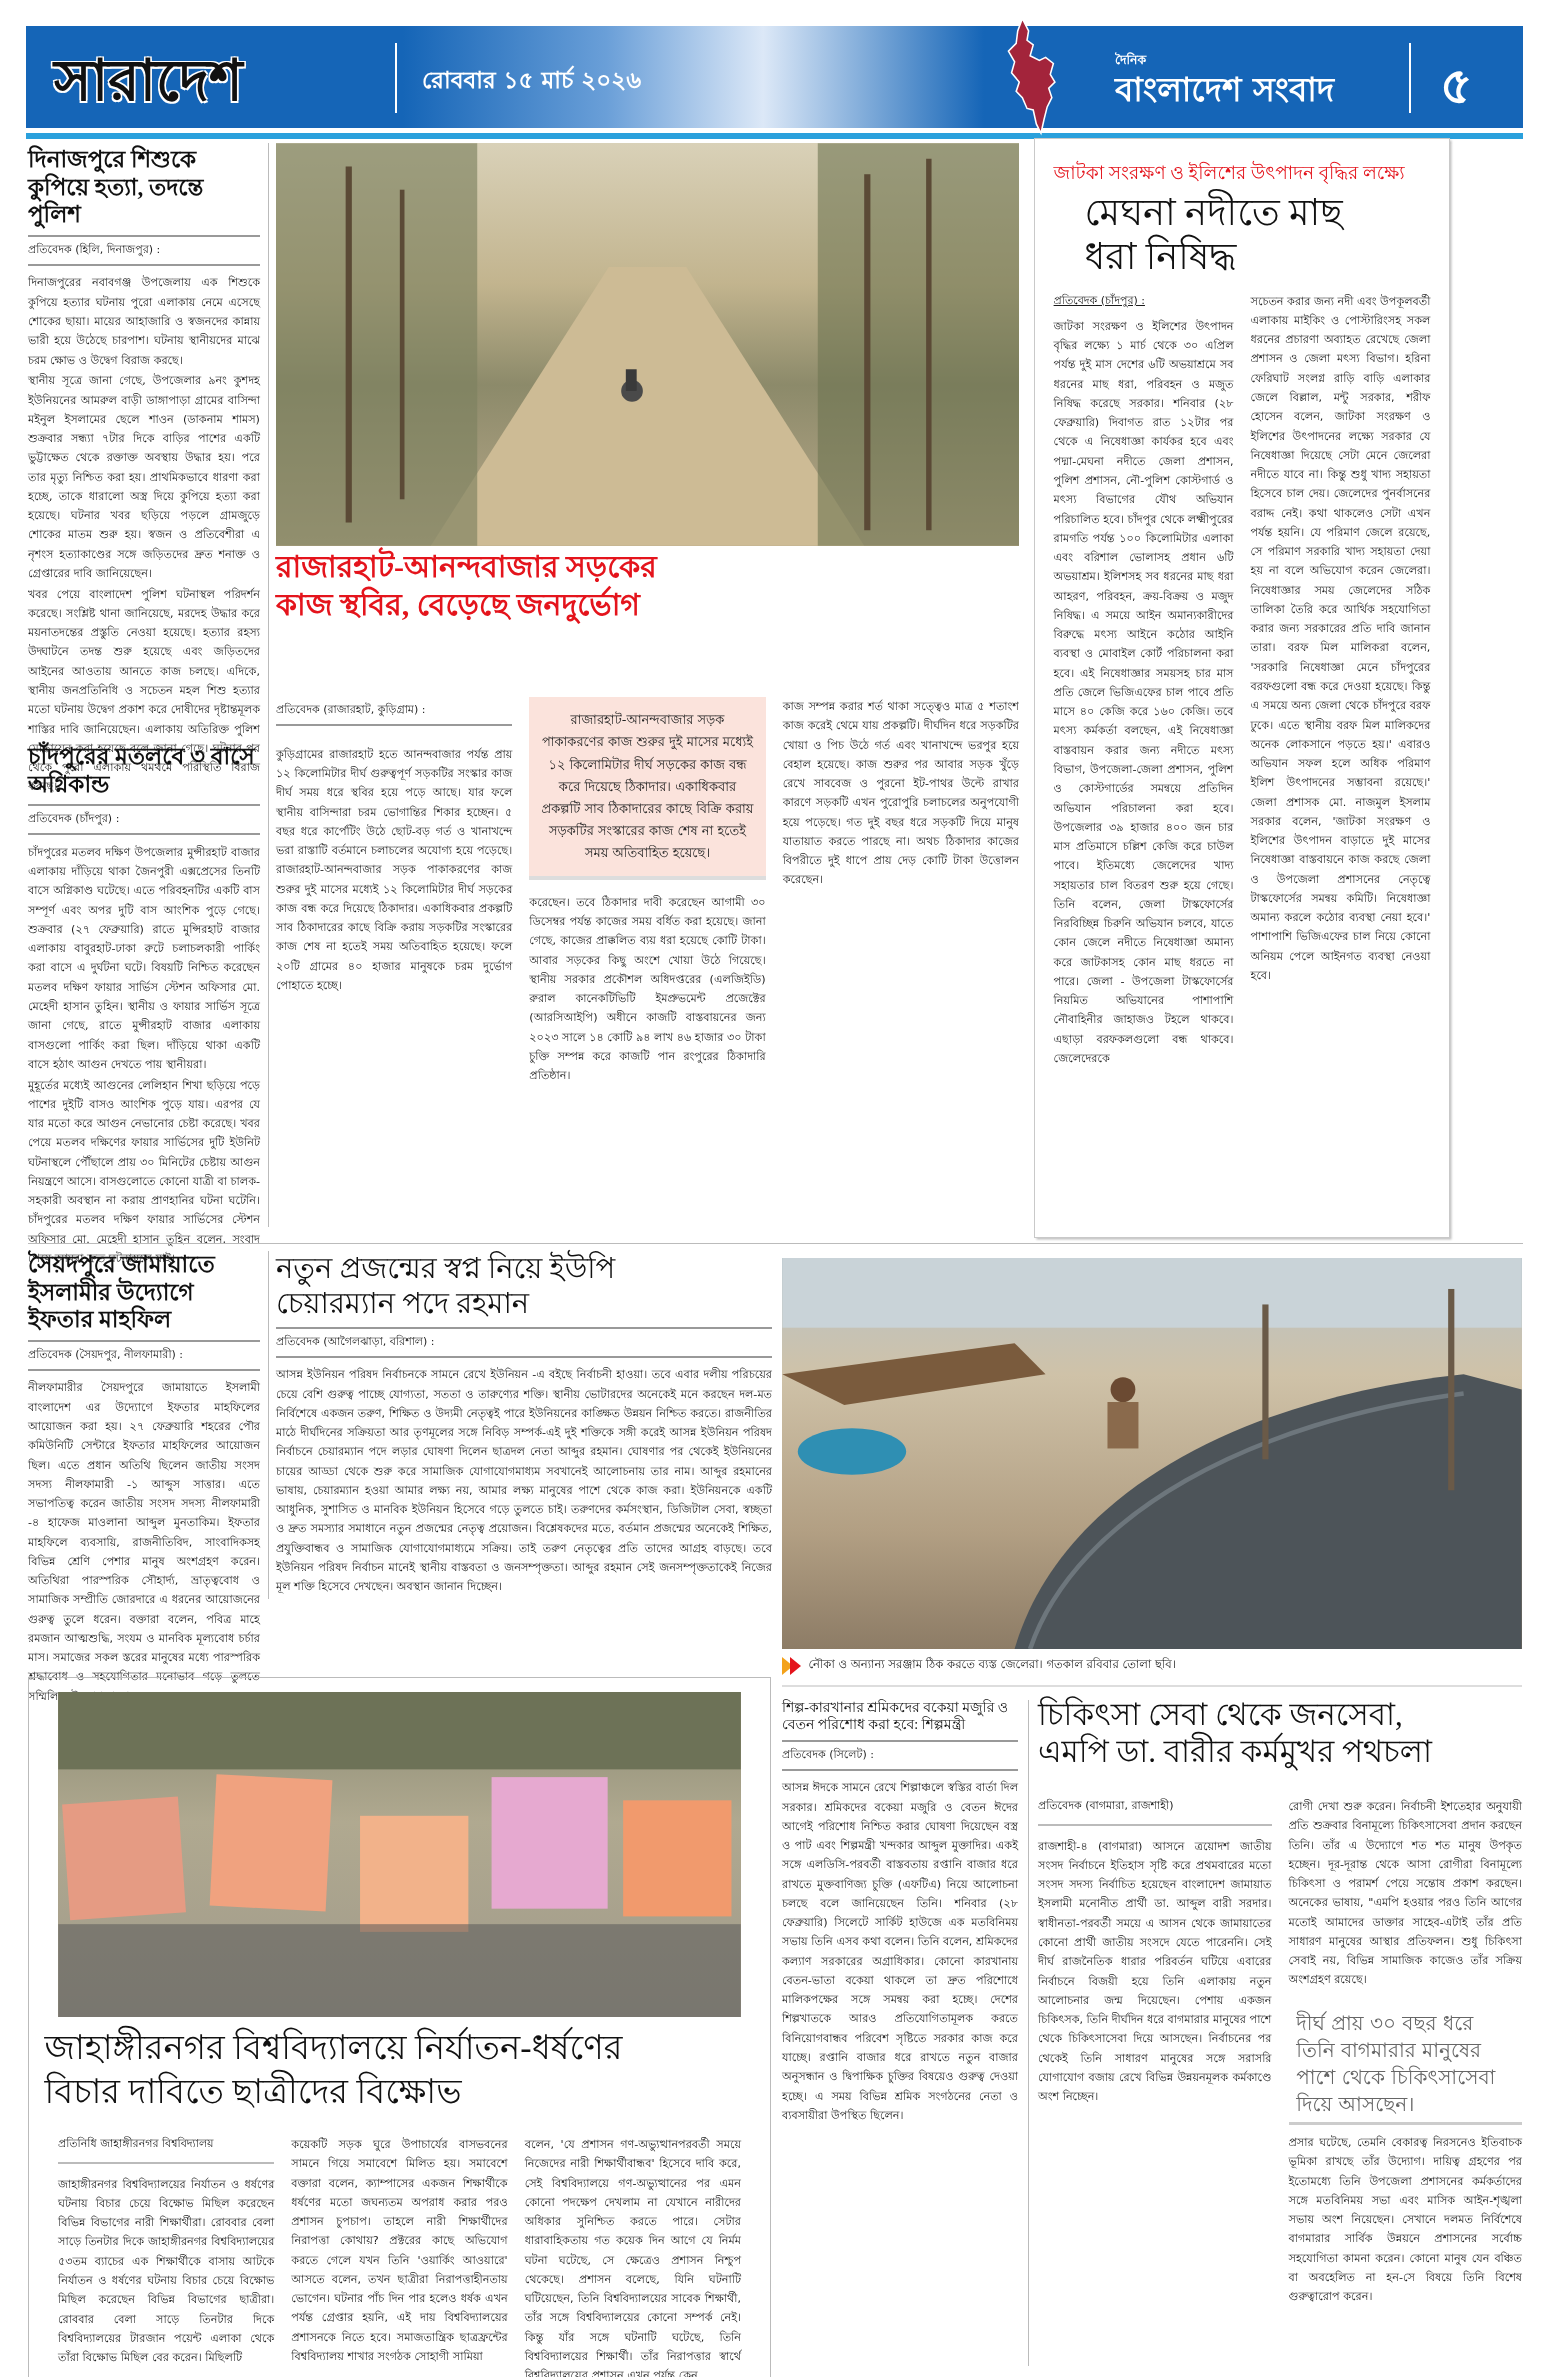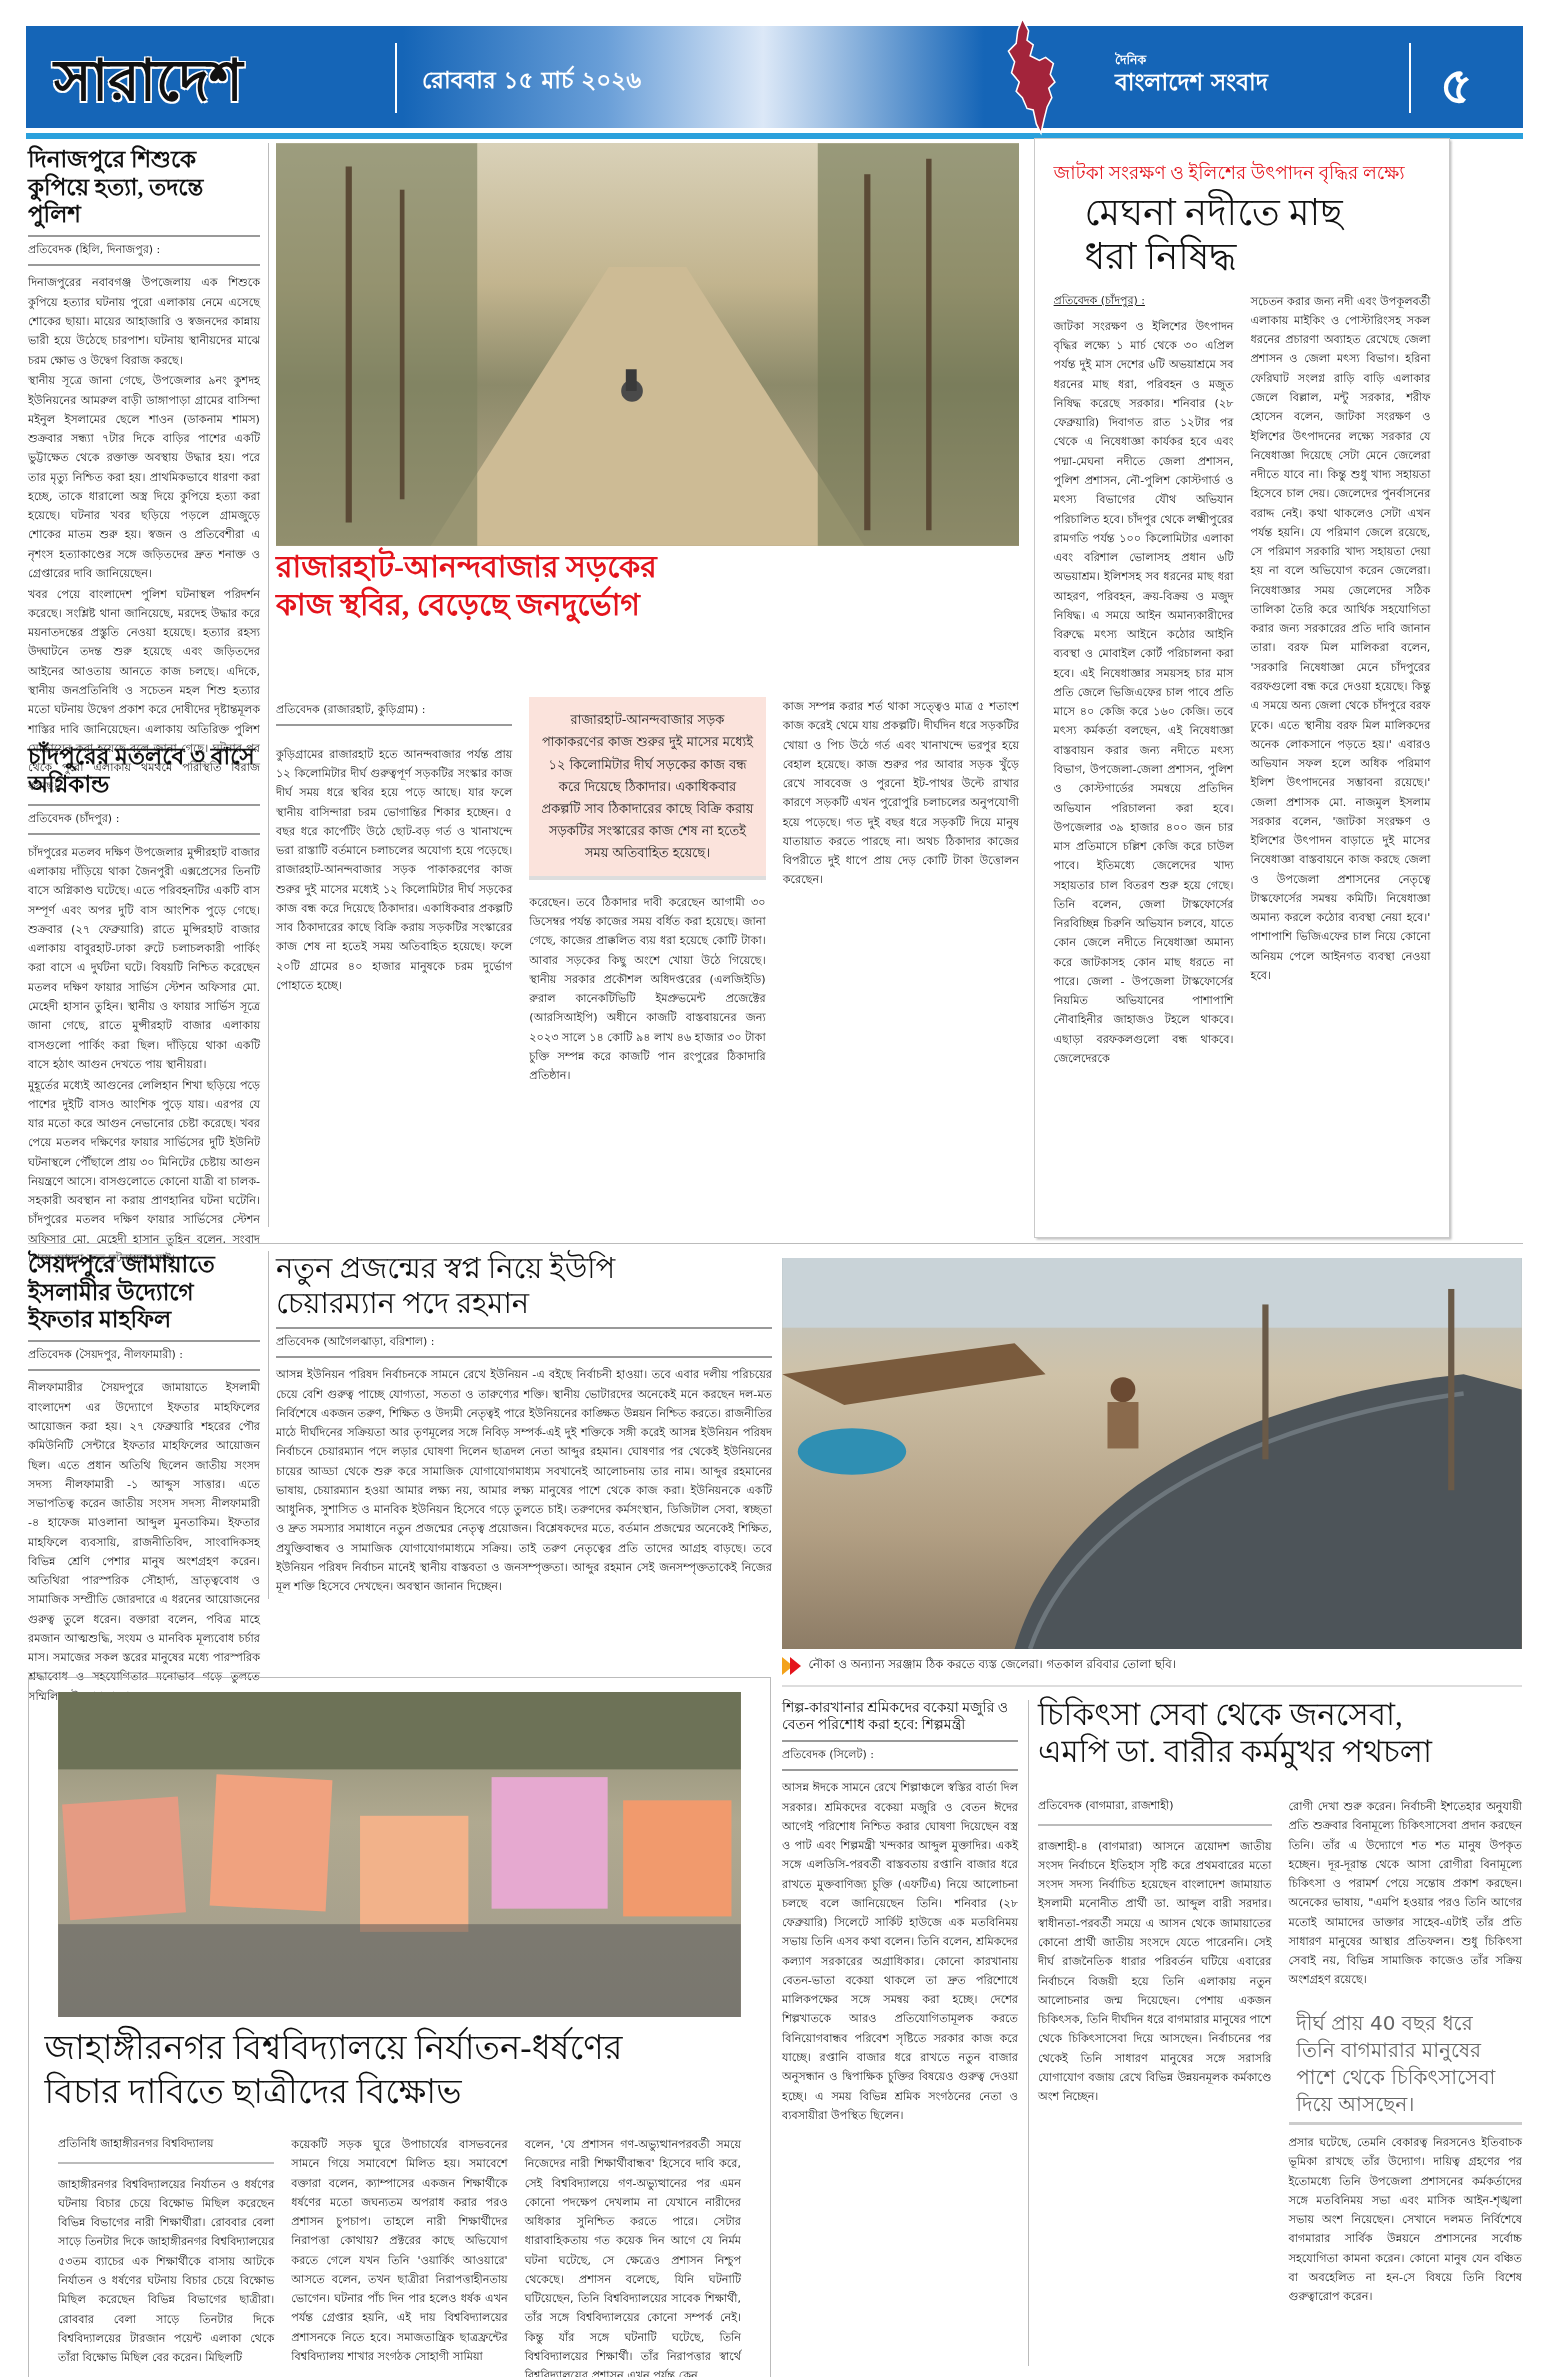--- a/index.html
+++ b/index.html
@@ -9,21 +9,21 @@
   
   .mast{left:26px;top:26px;width:1497px;height:102px;background:#1565b7}
   .mast-grad{left:403px;top:26px;width:581px;height:102px;background:linear-gradient(90deg,#1565b7 0%,#6a9fd8 35%,#dce8f7 62%,#1565b7 100%)}
   .mast-under{left:26px;top:129px;width:1497px;height:4.6px;background:#fff}
   .mast-band{left:26px;top:133px;width:1497px;height:6.2px;background:#2aa0dc}
   .section-title{left:54px;top:37px;font-family:"DejaVu Serif",serif;font-weight:bold;font-size:57px;color:#111;text-shadow:1.5px 1.5px 0 #fff,-1.5px -1.5px 0 #fff,1.5px -1.5px 0 #fff,-1.5px 1.5px 0 #fff}
   .vbar{width:2.3px;height:70px;background:#fff}
   .date{left:422px;top:62px;font-size:23px;color:#fff;font-weight:bold}
   .map{left:999px;top:17px;width:70px;height:124px}
   .paper-small{left:1115px;top:51px;color:#fff;font-size:12.4px;font-weight:bold}
-  .paper-name{left:1115px;top:64px;color:#fff;font-size:23px;font-weight:bold;font-family:"DejaVu Serif",serif}
+  .paper-name{left:1115px;top:64px;color:#fff;font-size:33px;font-weight:bold;font-family:"DejaVu Serif",serif}
   .pageno{left:1440px;top:48px;color:#fff;font-size:50px;font-weight:bold}
   
   .head{font-family:Liberation Serif, serif;font-weight:bold;text-align:left;color:#111;line-height:1.2}
   .byline{font-size:11px;color:#222;padding:3.9px 0;border-top:2.3px solid #999;border-bottom:2.3px solid #999}
   .body{font-size:11.2px;line-height:1.72;text-align:justify;color:#222}
   .body p{margin-bottom:1.5px}
   .cols{display:flex;gap:17px}
   .cols>div{flex:1}
   .photo{overflow:hidden}
   .red{color:#e4141c}
@@ -203,17 +203,17 @@
   <div>চিকিৎসা সেবা থেকে জনসেবা,</div>
   <div>এমপি ডা. বারীর কর্মমুখর পথচলা</div>
 </div>
 <div class="abs cols" style="left:1038px;top:1797px;width:484px">
   <div>
     <div style="font-size:11px;padding-bottom:7.7px;border-bottom:2.3px solid #bbb;margin-bottom:11px">প্রতিবেদক (বাগমারা, রাজশাহী)</div>
     <div class="body">রাজশাহী-৪ (বাগমারা) আসনে ত্রয়োদশ জাতীয় সংসদ নির্বাচনে ইতিহাস সৃষ্টি করে প্রথমবারের মতো সংসদ সদস্য নির্বাচিত হয়েছেন বাংলাদেশ জামায়াত ইসলামী মনোনীত প্রার্থী ডা. আব্দুল বারী সরদার। স্বাধীনতা-পরবর্তী সময়ে এ আসন থেকে জামায়াতের কোনো প্রার্থী জাতীয় সংসদে যেতে পারেননি। সেই দীর্ঘ রাজনৈতিক ধারার পরিবর্তন ঘটিয়ে এবারের নির্বাচনে বিজয়ী হয়ে তিনি এলাকায় নতুন আলোচনার জন্ম দিয়েছেন। পেশায় একজন চিকিৎসক, তিনি দীর্ঘদিন ধরে বাগমারার মানুষের পাশে থেকে চিকিৎসাসেবা দিয়ে আসছেন। নির্বাচনের পর থেকেই তিনি সাধারণ মানুষের সঙ্গে সরাসরি যোগাযোগ বজায় রেখে বিভিন্ন উন্নয়নমূলক কর্মকাণ্ডে অংশ নিচ্ছেন।</div>
   </div>
   <div>
     <div class="body">রোগী দেখা শুরু করেন। নির্বাচনী ইশতেহার অনুযায়ী প্রতি শুক্রবার বিনামূল্যে চিকিৎসাসেবা প্রদান করছেন তিনি। তাঁর এ উদ্যোগে শত শত মানুষ উপকৃত হচ্ছেন। দূর-দূরান্ত থেকে আসা রোগীরা বিনামূল্যে চিকিৎসা ও পরামর্শ পেয়ে সন্তোষ প্রকাশ করছেন। অনেকের ভাষায়, "এমপি হওয়ার পরও তিনি আগের মতোই আমাদের ডাক্তার সাহেব-এটাই তাঁর প্রতি সাধারণ মানুষের আস্থার প্রতিফলন। শুধু চিকিৎসা সেবাই নয়, বিভিন্ন সামাজিক কাজেও তাঁর সক্রিয় অংশগ্রহণ রয়েছে।</div>
-    <div class="quote-box" style="margin:15.5px 0 7.7px;padding:4.6px 7.7px;border-bottom:3.1px solid #ccc">দীর্ঘ প্রায় 40 বছর ধরে তিনি বাগমারার মানুষের পাশে থেকে চিকিৎসাসেবা দিয়ে আসছেন।</div>
+    <div class="quote-box" style="margin:15.5px 0 7.7px;padding:4.6px 7.7px;border-bottom:3.1px solid #ccc">দীর্ঘ প্রায় ৩০ বছর ধরে তিনি বাগমারার মানুষের পাশে থেকে চিকিৎসাসেবা দিয়ে আসছেন।</div>
     <div class="body">প্রসার ঘটেছে, তেমনি বেকারত্ব নিরসনেও ইতিবাচক ভূমিকা রাখছে তাঁর উদ্যোগ। দায়িত্ব গ্রহণের পর ইতোমধ্যে তিনি উপজেলা প্রশাসনের কর্মকর্তাদের সঙ্গে মতবিনিময় সভা এবং মাসিক আইন-শৃঙ্খলা সভায় অংশ নিয়েছেন। সেখানে দলমত নির্বিশেষে বাগমারার সার্বিক উন্নয়নে প্রশাসনের সর্বোচ্চ সহযোগিতা কামনা করেন। কোনো মানুষ যেন বঞ্চিত বা অবহেলিত না হন-সে বিষয়ে তিনি বিশেষ গুরুত্বারোপ করেন।</div>
   </div>
 </div>
 
 
 </body></html>

